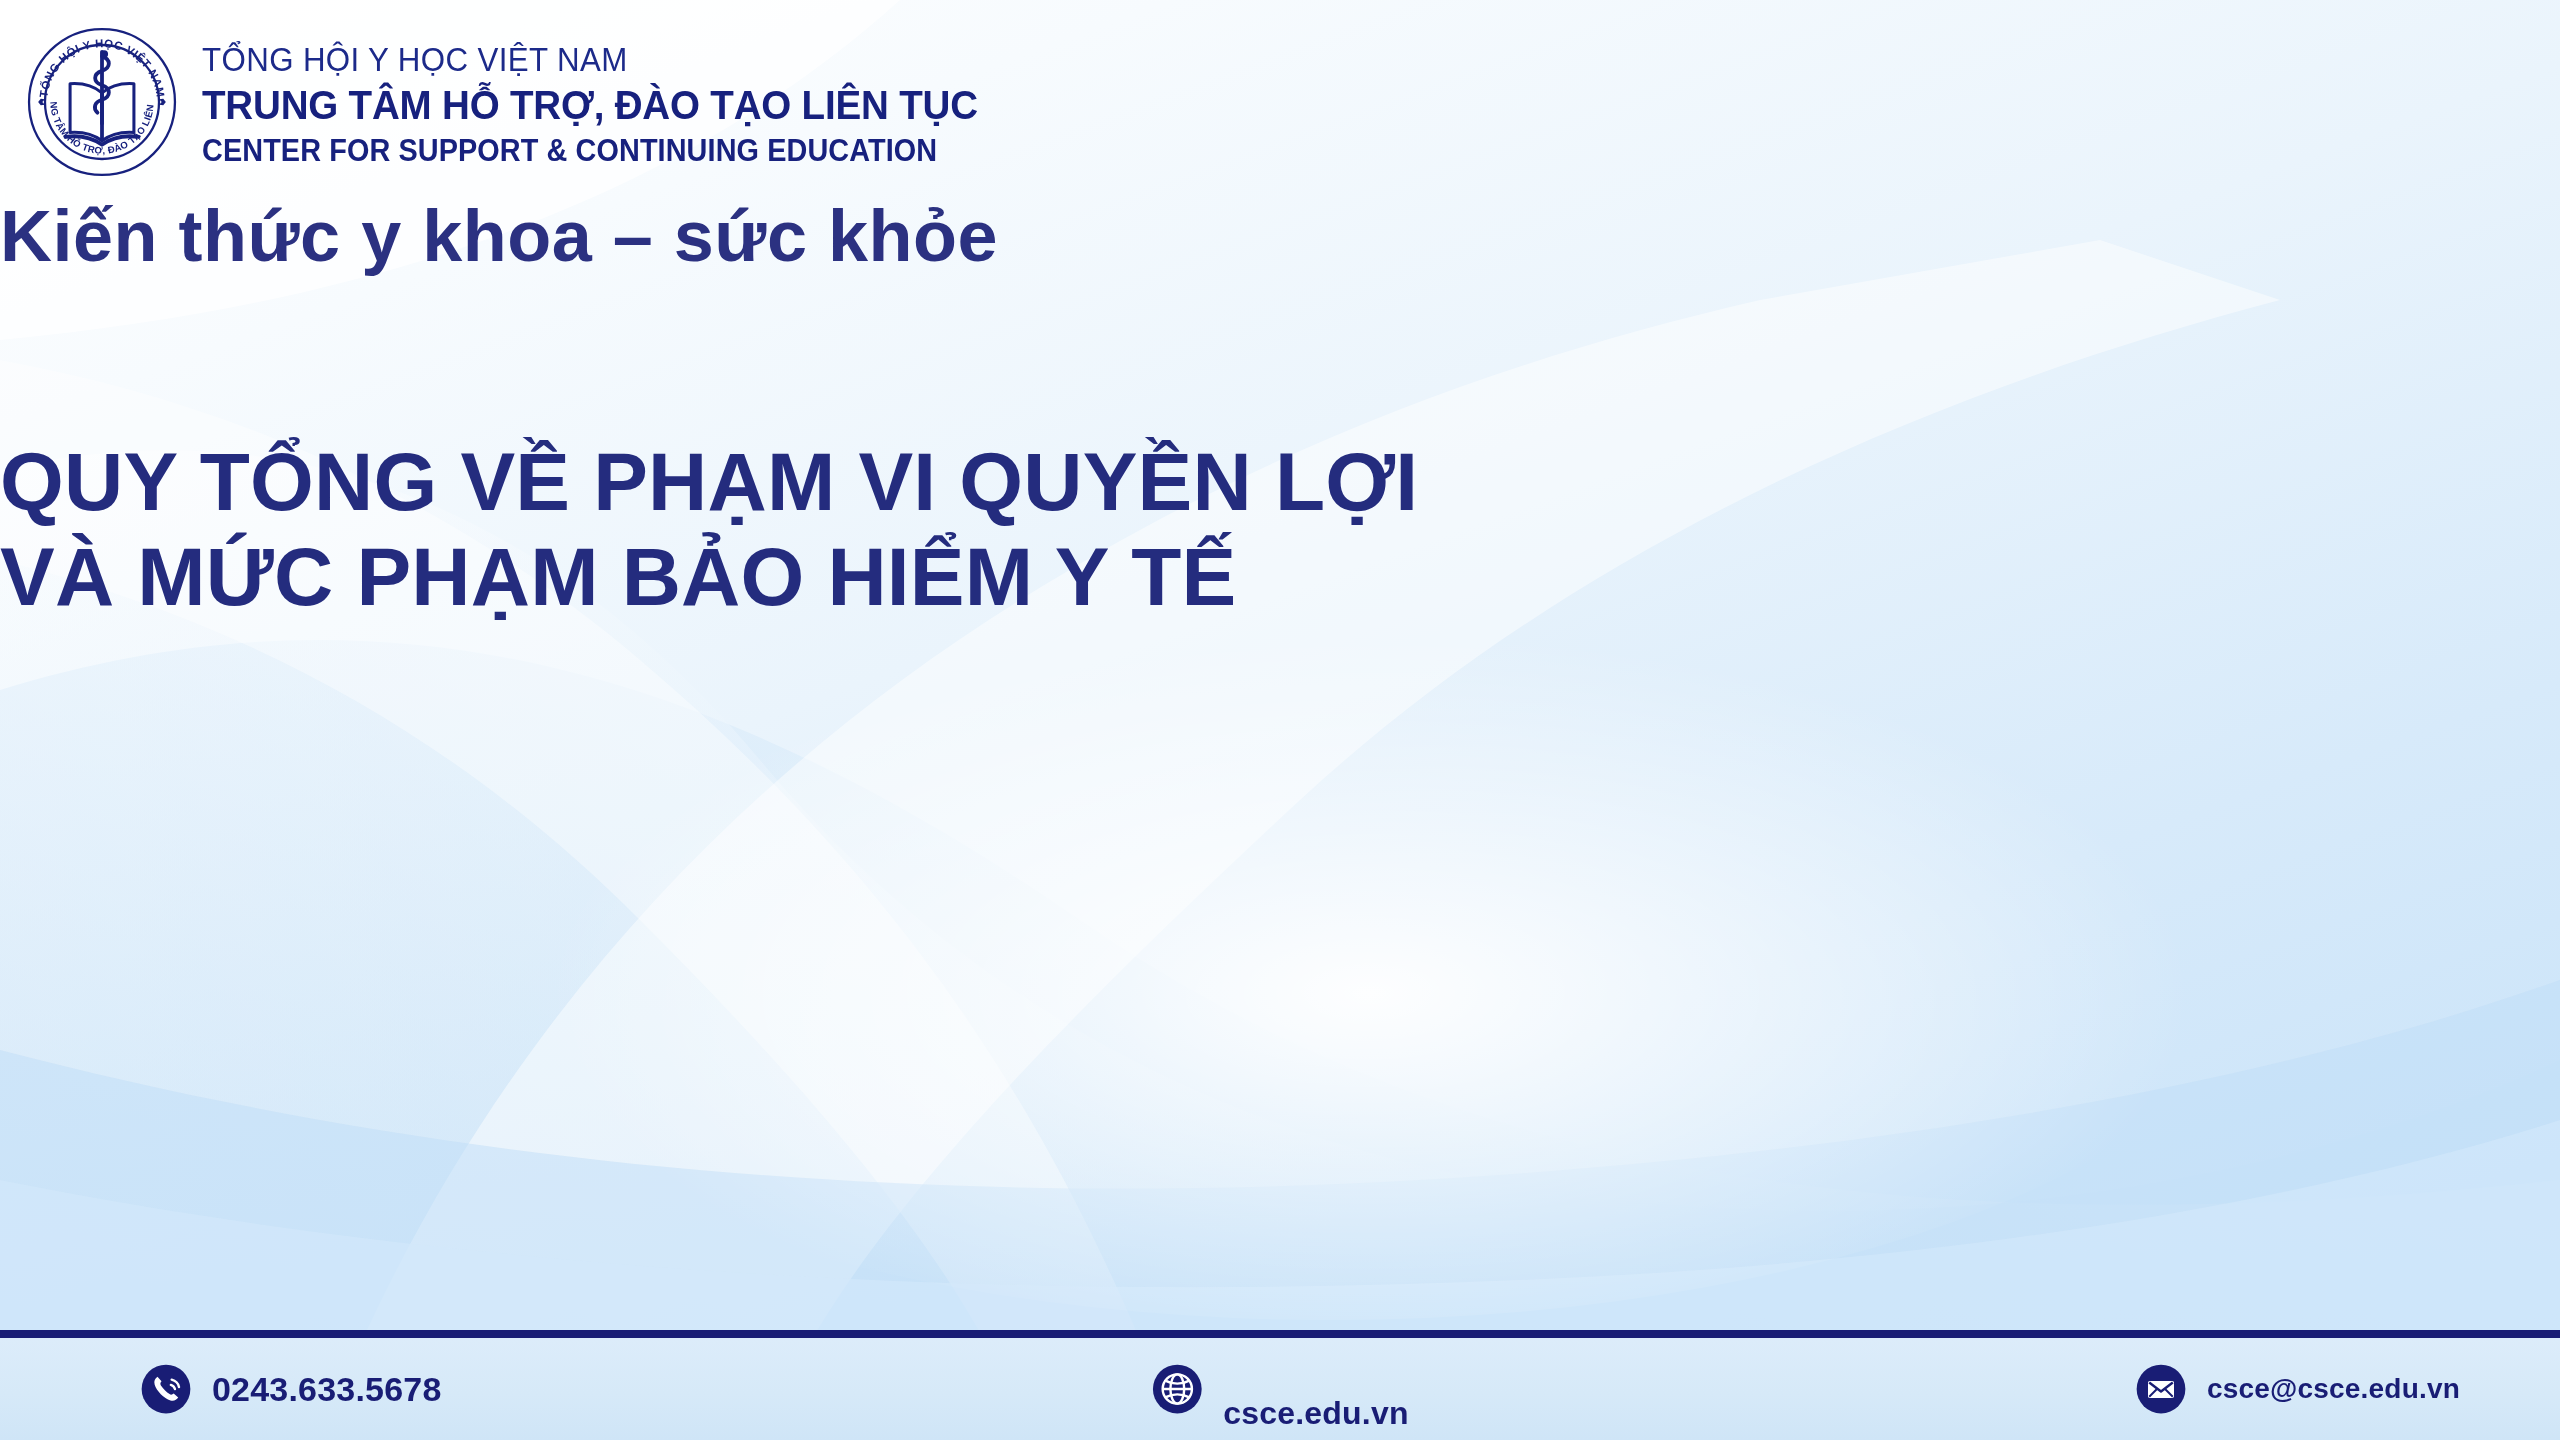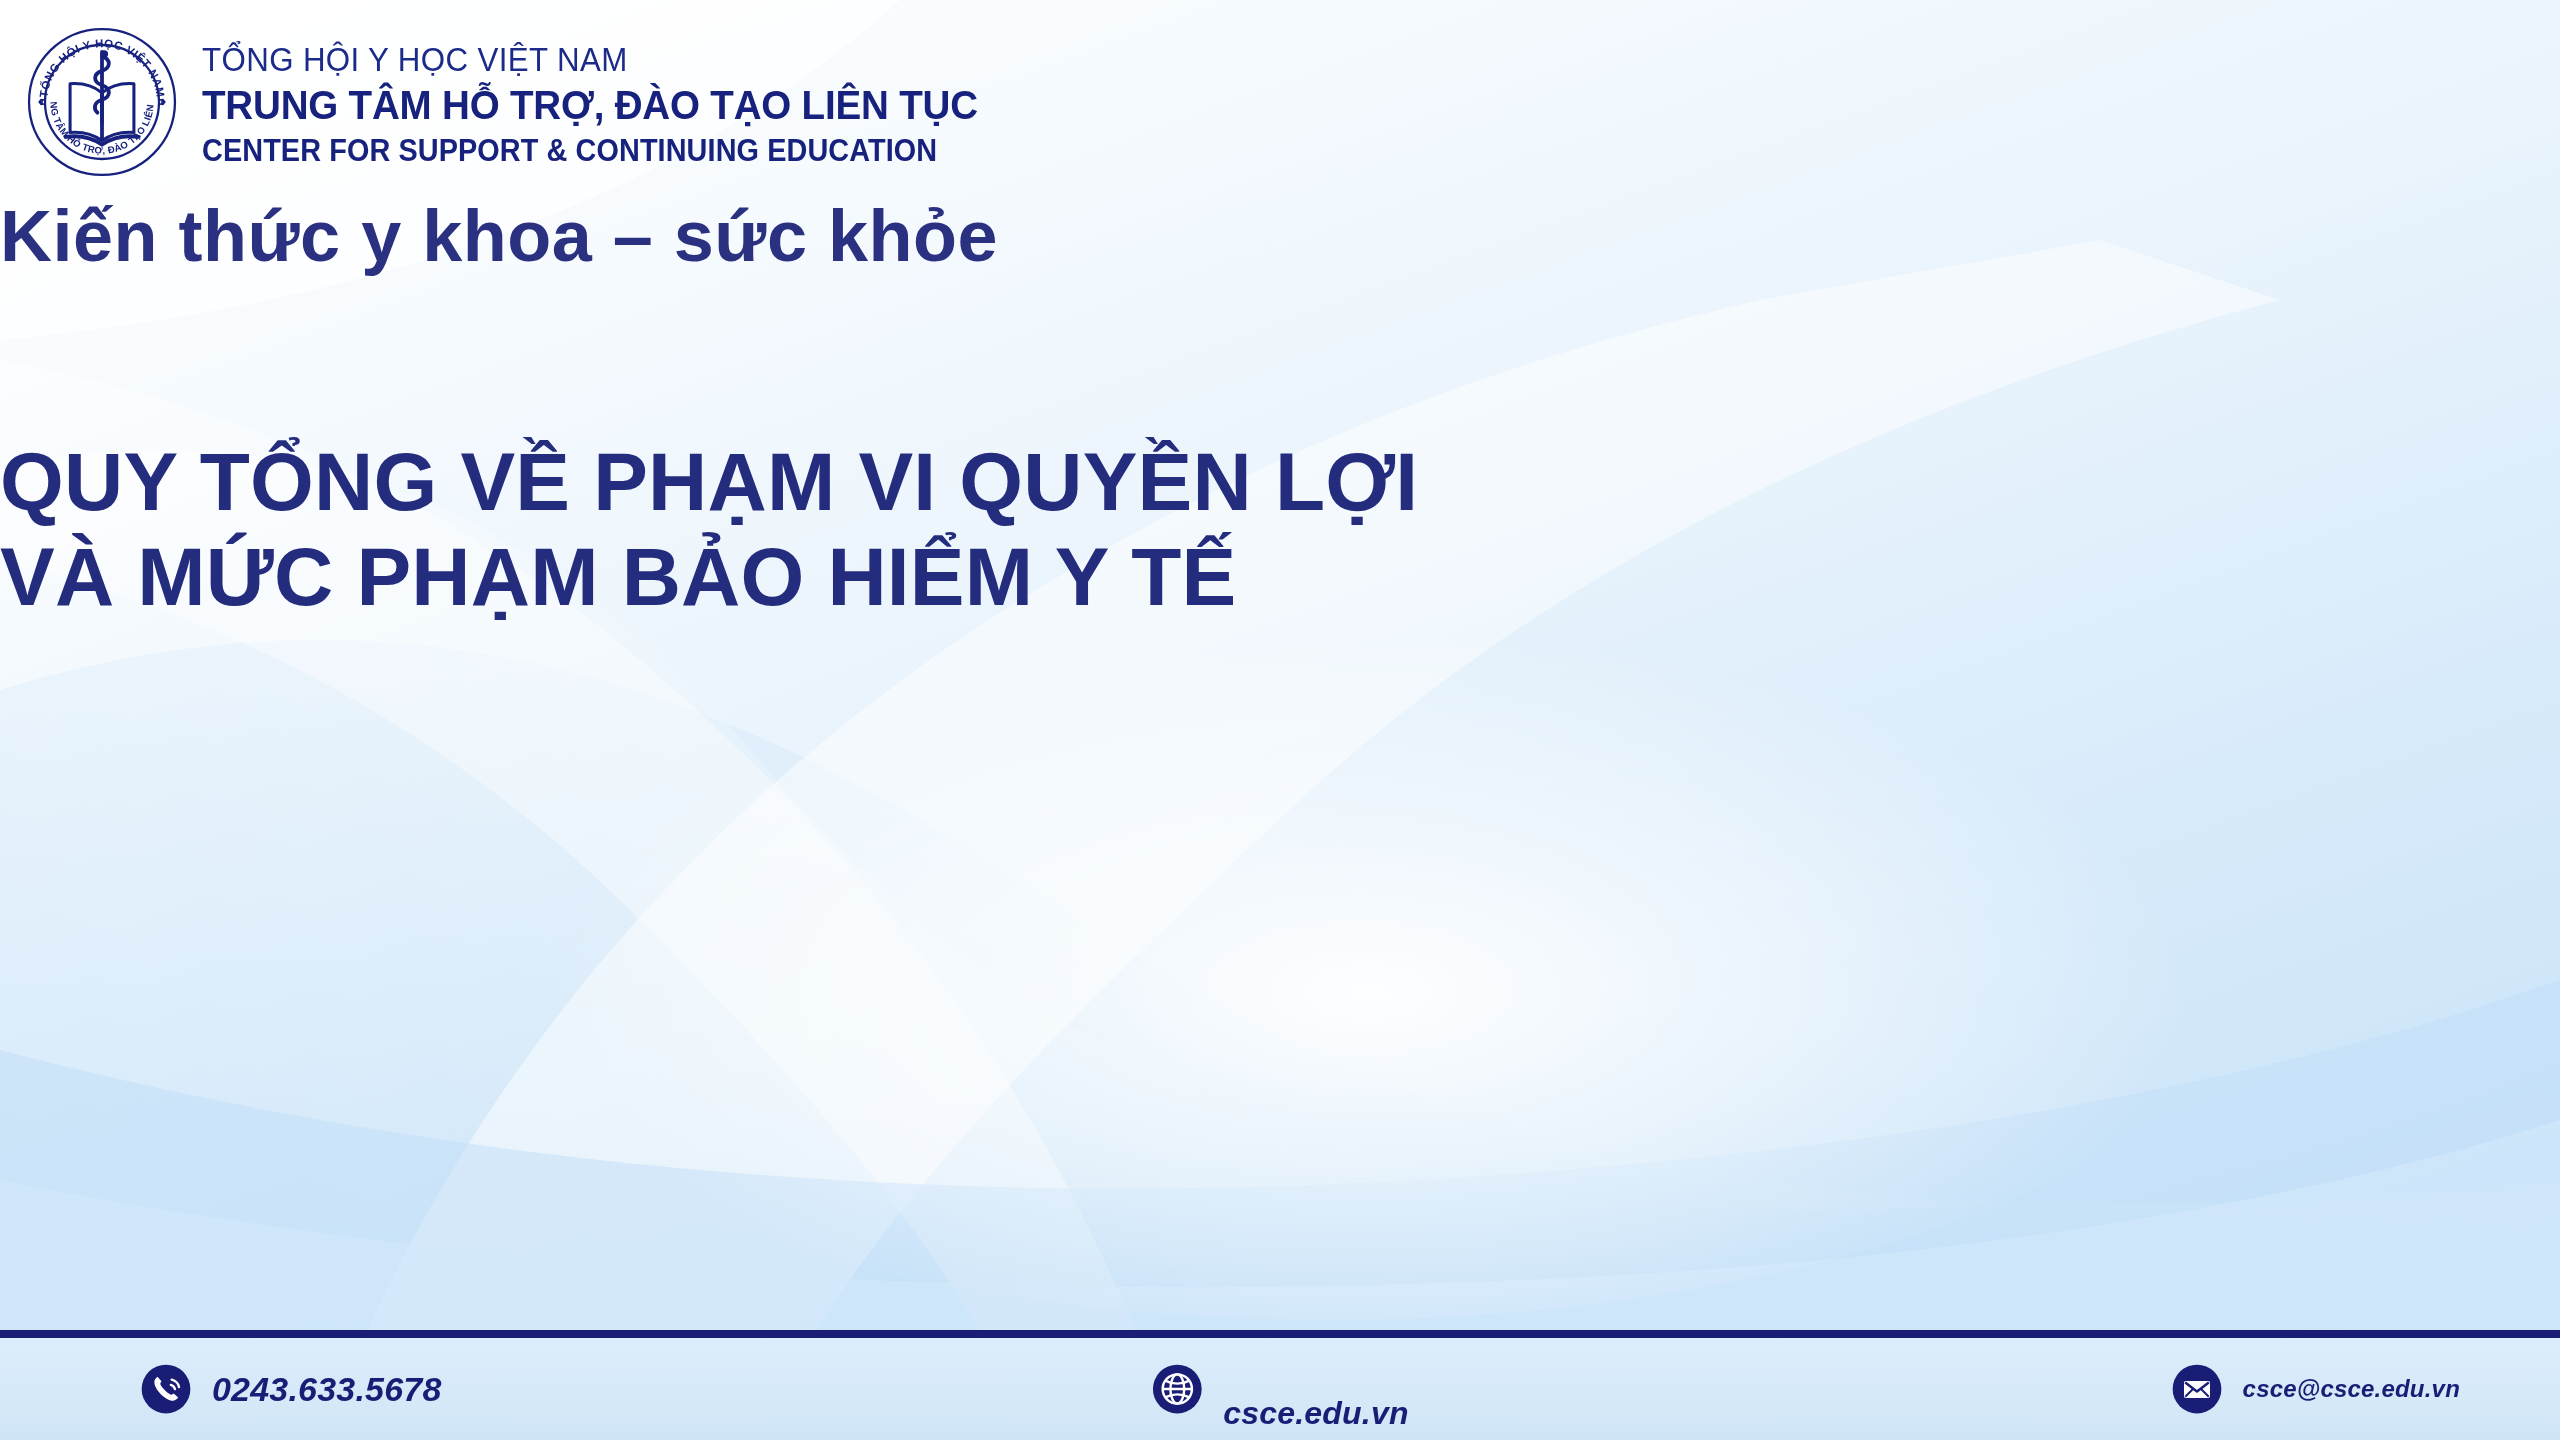--- a/index.html
+++ b/index.html
@@ -128,39 +128,38 @@
   .footer {
     position: absolute;
     left: 0;
     right: 0;
     top: 1338px;
     height: 102px;
     background: linear-gradient(180deg, #dcecfa 0%, #d6e9f8 55%, #cfe5f7 100%);
     display: flex;
     align-items: center;
     z-index: 6;
-    font-style: italic;
   }
   .f-item {
     display: flex;
     align-items: center;
     gap: 20px;
     color: #191d75;
     font-size: 34px;
     font-weight: 700;
     letter-spacing: 0.2px;
     white-space: nowrap;
   }
   .f-phone { position: absolute; left: 140px; }
   .f-web   { position: absolute; left: 50%; transform: translateX(-50%); }
   .f-mail  { position: absolute; right: 100px; }
   .f-icon { width: 52px; height: 52px; flex: 0 0 auto; display: block; }
   .f-web .f-icon, .f-web .f-label { }
   .f-web .f-label { font-size: 32px; margin-top: 48px; }
-  .f-mail .f-label { font-size: 24px; }
+  .f-mail .f-label { font-size: 28px; }
 </style>
 </head>
 <body>
 
 <div class="slide">
 
   <svg class="bg-waves" viewBox="0 0 2560 1440" preserveAspectRatio="none" xmlns="http://www.w3.org/2000/svg">
     <defs>
       <linearGradient id="gA" x1="0" y1="0" x2="1" y2="1">
         <stop offset="0%" stop-color="#ffffff" stop-opacity="0.95"></stop>

